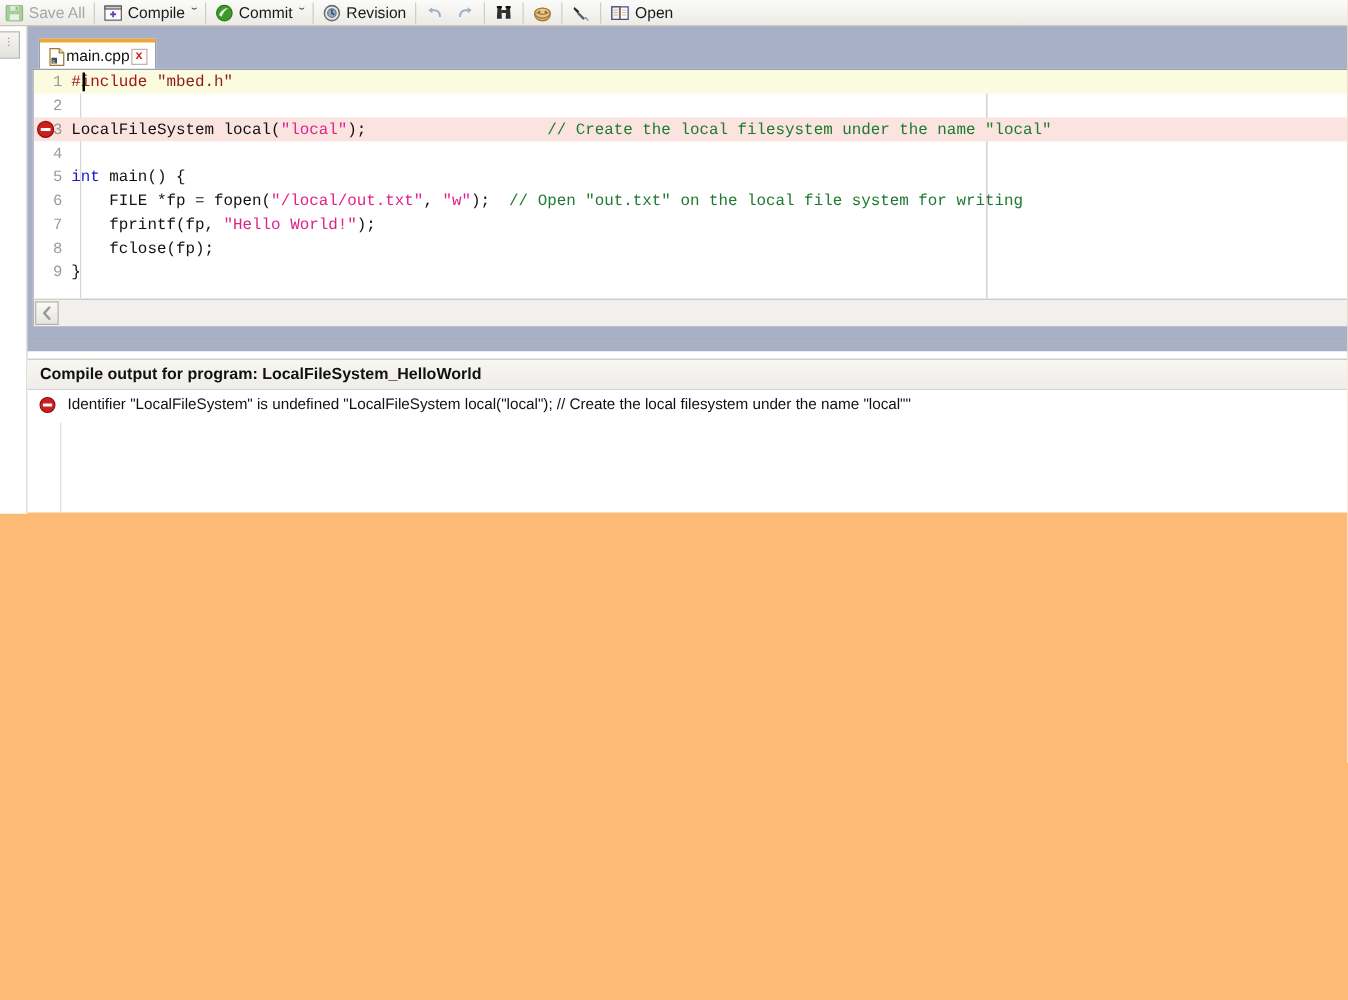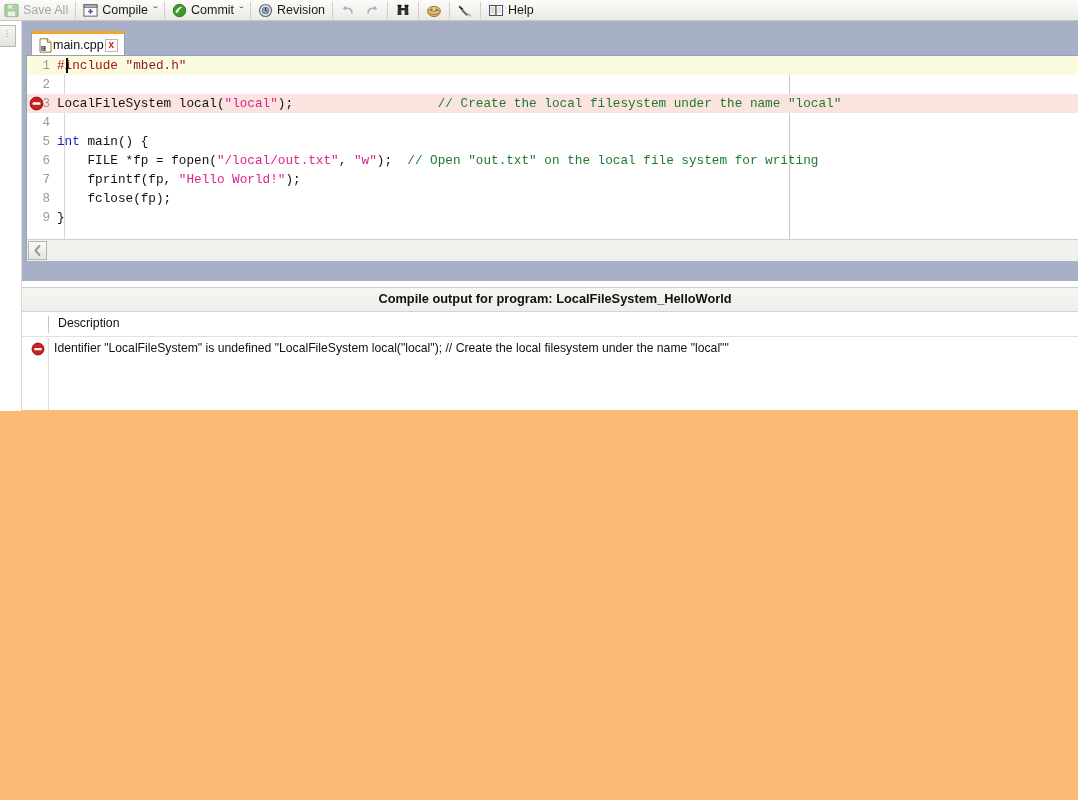--- a/index.html
+++ b/index.html
@@ -272,21 +272,20 @@
   }
   .output-header {
     position: relative;
     height: 24px;
     background: linear-gradient(to bottom, #f7f6f3, #eeedea);
     border-bottom: 1px solid #d5d4ce;
     display: flex;
     align-items: center;
     padding-left: 10px;
     box-sizing: border-box;
-    justify-content: center;
   }
   .output-title {
     font-size: 12.8px;
     font-weight: bold;
     color: #111;
     line-height: 1;
   }
   .output-colhead {
     position: relative;
     height: 25px;
@@ -460,21 +459,21 @@
 
     <div class="tb-item">
       <span class="ic">
         <svg width="16" height="15" viewBox="0 0 16 15">
           <rect x="1.5" y="2.5" width="13" height="10" fill="#fdfdfd" stroke="#4a4a8a"></rect>
           <rect x="1.5" y="2.5" width="6.3" height="10" fill="#f3f1e6" stroke="#4a4a8a"></rect>
           <rect x="7.4" y="2.5" width="1.2" height="10" fill="#8a6a3a"></rect>
           <path d="M3 5 H6.3 M3 7 H6.3 M3 9 H6.3 M9.6 5 H13 M9.6 7 H13 M9.6 9 H13" stroke="#b8b5a6" stroke-width="0.7"></path>
         </svg>
       </span>
-      <span class="tb-label">Help</span>
+      <span class="tb-label">Open</span>
     </div>
 
   </div>
 
   <div class="left-strip">
     <div class="left-strip-btn">
       <span class="dots">⋮</span>
     </div>
 
   </div>
@@ -528,24 +527,20 @@
   <div class="splitter">
     <div class="splitter-inner"></div>
   </div>
 
   <div class="output-panel">
 
     <div class="output-header">
       <span class="output-title">Compile output for program: LocalFileSystem_HelloWorld</span>
     </div>
 
-    <div class="output-colhead">
-      <span class="colhead-divider"></span>
-      <span class="colhead-label">Description</span>
-    </div>
 
     <div class="out-vdivider"></div>
     <div id="output-rows">
         <div class="out-row">
           <span class="out-row-icon">
             <svg width="14" height="14" viewBox="0 0 15 15">
               <circle cx="7.5" cy="7.5" r="6.4" fill="#cc2020" stroke="#8e1212"></circle>
               <rect x="3.6" y="6.3" width="7.8" height="2.5" rx="0.5" fill="#ffffff"></rect>
             </svg>
           </span>

